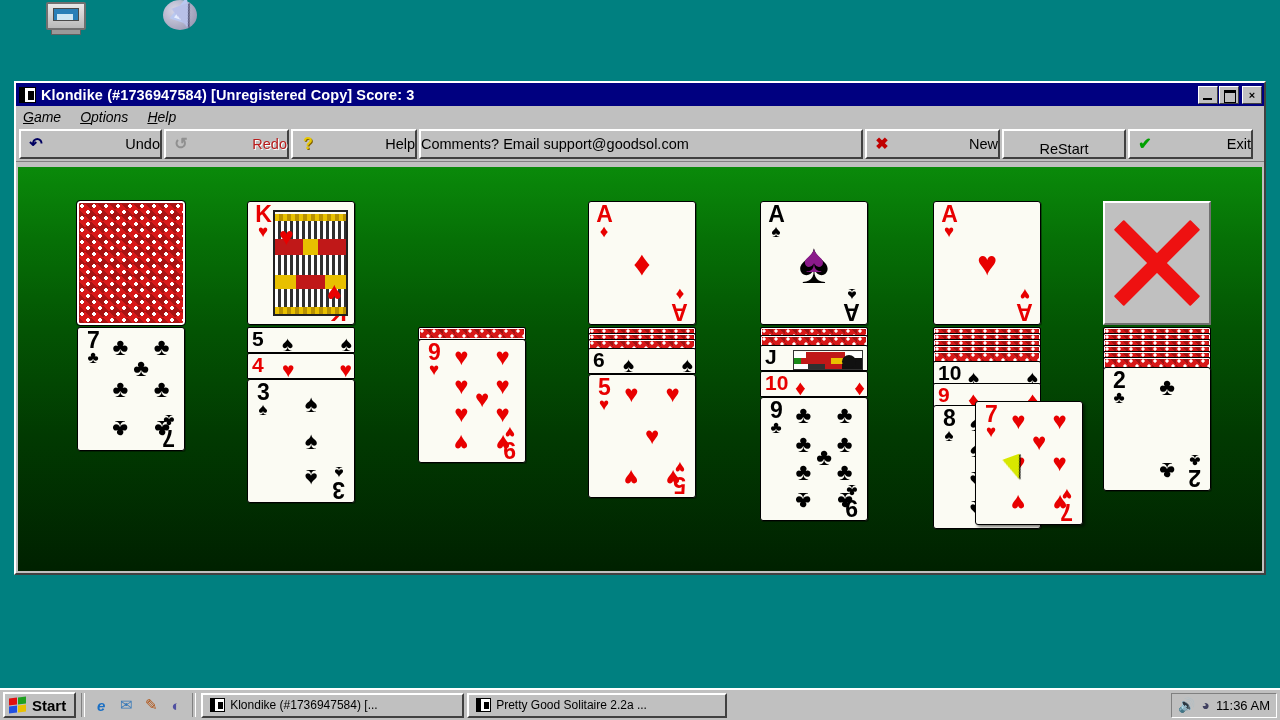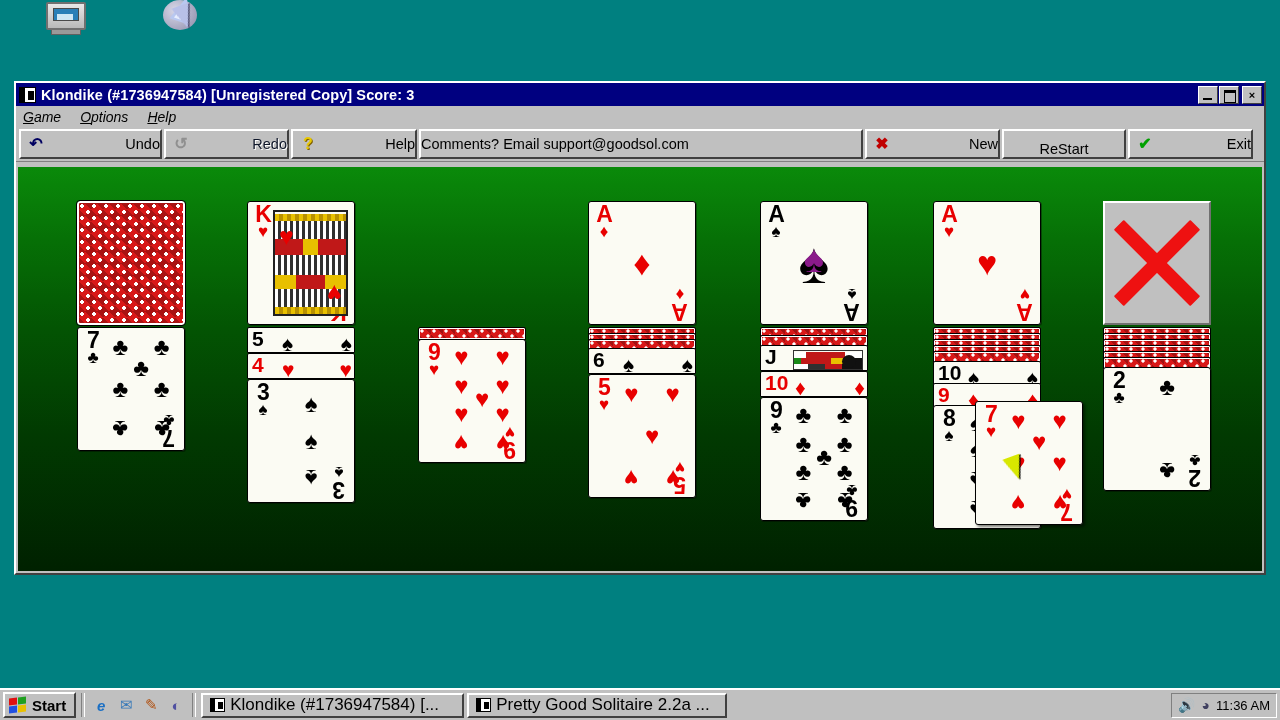--- a/index.html
+++ b/index.html
@@ -72,21 +72,21 @@
   .tbtn .tb-label { flex: 1 1 auto; text-align: right; padding-left: 4px; white-space: nowrap; }
   #tb-undo { width: 143px; }
   #tb-redo { width: 125px; }
   #tb-help { width: 126px; }
   #tb-comments { width: 444px; justify-content: center; }
   #tb-comments .tb-label { text-align: left; padding: 0; }
   #tb-new { width: 135px; }
   #tb-restart { width: 124px; justify-content: center; align-items: flex-end; }
   #tb-restart .tb-label { text-align: center; padding: 0; }
   #tb-exit { width: 125px; }
-  .disabled { color: #0f172a; text-shadow: 1px 1px 0 #ffffff; }
+  .disabled { color: #b91c1c; text-shadow: 1px 1px 0 #ffffff; }
   .ico-undo { color:#000060; font-weight:bold; transform: scaleX(-1); display:inline-block; }
   .ico-redo { color:#909090; font-weight:bold; display:inline-block; }
   .ico-help { color:#e8c800; font-weight:bold; font-size:19px; text-shadow: 1px 1px 0 #806000; }
   .ico-x { color:#c00000; font-weight:bold; font-size:19px; }
   .ico-check { color:#00a000; font-weight:bold; font-size:19px; }
 
   
   #table {
     position: absolute; left: 2px; top: 84px; right: 2px; bottom: 2px;
     background: linear-gradient(180deg, #0a8a0a 0%, #067006 18%, #035403 40%, #013a01 66%, #002100 100%);
@@ -225,21 +225,21 @@
   .tb-sep { width: 4px; height: 24px; border-left: 1px solid #808080; border-right: 1px solid #ffffff; margin: 0 2px; }
   .quick-icon { width: 22px; height: 22px; display:flex; align-items:center; justify-content:center; font-size: 15px; }
   .qi-ie { color: #1a6fc4; font-weight: bold; font-style: italic; }
   .qi-mail { color:#3a7ab8; }
   .qi-paint { color:#b05010; }
   .qi-sat { color:#5050a0; }
   .task-button {
     height: 25px; display: flex; align-items: center; gap: 5px; padding: 0 7px;
     background: #c0c0c0; border-top: 2px solid #fff; border-left: 2px solid #fff;
     border-right: 2px solid #404040; border-bottom: 2px solid #404040;
-    font-size: 17px; color: #000; white-space: nowrap; overflow: hidden;
+    font-size: 12px; color: #000; white-space: nowrap; overflow: hidden;
   }
   #task-klondike { width: 263px; }
   #task-pgs { width: 260px; align-items: center; }
   .task-icon { width: 15px; height: 14px; background: #fff; border: 1px solid #000; position: relative; flex: 0 0 auto; }
   .task-icon::before { content:""; position:absolute; left:0; top:0; width:4px; height:12px; background:#000; }
   .task-icon::after { content:""; position:absolute; left:7px; top:3px; width:5px; height:7px; background:#000; }
   #taskbar-spacer { flex: 1 1 auto; }
   #tray {
     height: 25px; display: flex; align-items: center; gap: 6px; padding: 0 6px;
     border-top: 1.5px solid #808080; border-left: 1.5px solid #808080;

